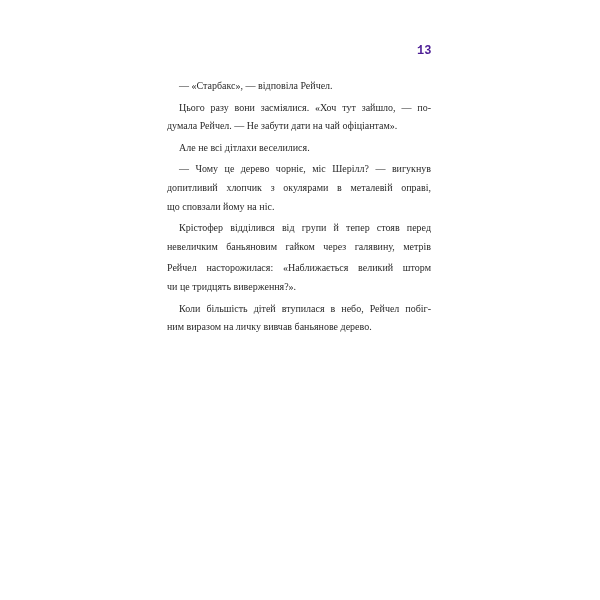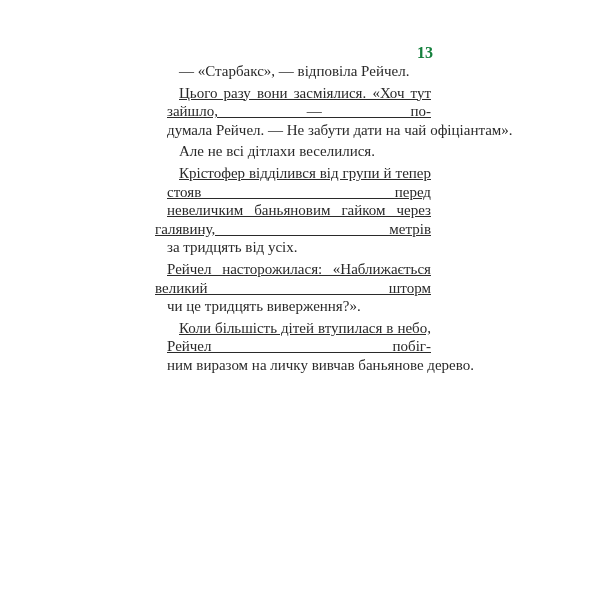--- a/index.html
+++ b/index.html
@@ -2,54 +2,58 @@
 <html><head>
   <meta charset="utf-8">
   <style>
     html, body { margin: 0; padding: 0; background: #ffffff; }
     body { width: 600px; height: 600px; position: relative; overflow: hidden; }
     .page {
       position: absolute; left: 0; top: 0; width: 600px; height: 600px; background: #ffffff;
     }
     .page-number {
       position: absolute; left: 417px; top: 44px;
-      font-family: Liberation Serif, serif; font-weight: bold;
-      font-size: 16px; color: #15803d;
+      font-family: Liberation Mono, monospace; font-weight: bold;
+      font-size: 12px; color: #4c1d95;
     }
     .text-block {
-      position: absolute; left: 155px; top: 62px; width: 276px;
-      font-family: "Liberation Serif", serif; font-size: 15px;
+      position: absolute; left: 155px; top: 77px; width: 276px;
+      font-family: "Liberation Serif", serif; font-size: 10px;
       line-height: 18.6px; color: #2a2a2a;
     }
     .para { margin: 0 0 0 0; text-indent: 12px; text-align: justify; text-align-last: left; }
     .para.gap { margin-top: 3px; }
     .line { display: block; white-space: nowrap; }
-    .line.j { text-align: justify; text-align-last: justify; white-space: normal; text-decoration: underline; }
+    .line.j { text-align: justify; text-align-last: justify; white-space: normal; }
     .first { padding-left: 12px; }
   </style>
 </head>
 <body>
 
 <div class="page">
   <div class="page-number">13</div>
   <div class="text-block" id="text-block">
       <div class="para">
         <span class="line first">— «Старбакс», — відповіла Рейчел.</span>
       </div>
       <div class="para gap">
         <span class="line j first">Цього разу вони засміялися. «Хоч тут зайшло, — по-</span>
         <span class="line">думала Рейчел. — Не забути дати на чай офіціантам».</span>
       </div>
       <div class="para gap">
         <span class="line first">Але не всі дітлахи веселилися.</span>
       </div>
       <div class="para gap">
+        <span class="line j first">— Чому це дерево чорніє, міс Шерілл? — вигукнув</span>
+        <span class="line j">допитливий хлопчик з окулярами в металевій оправі,</span>
+        <span class="line">що сповзали йому на ніс.</span>
+      </div>
+      <div class="para gap">
         <span class="line j first">Крістофер відділився від групи й тепер стояв перед</span>
         <span class="line j">невеличким баньяновим гайком через галявину, метрів</span>
-        <span class="line">за тридцять від усіх.</span>
       </div>
       <div class="para gap">
         <span class="line j">Рейчел насторожилася: «Наближається великий шторм</span>
         <span class="line">чи це тридцять виверження?».</span>
       </div>
       <div class="para gap">
         <span class="line j first">Коли більшість дітей втупилася в небо, Рейчел побіг-</span>
         <span class="line">ним виразом на личку вивчав баньянове дерево.</span>
       </div>
     </div>

